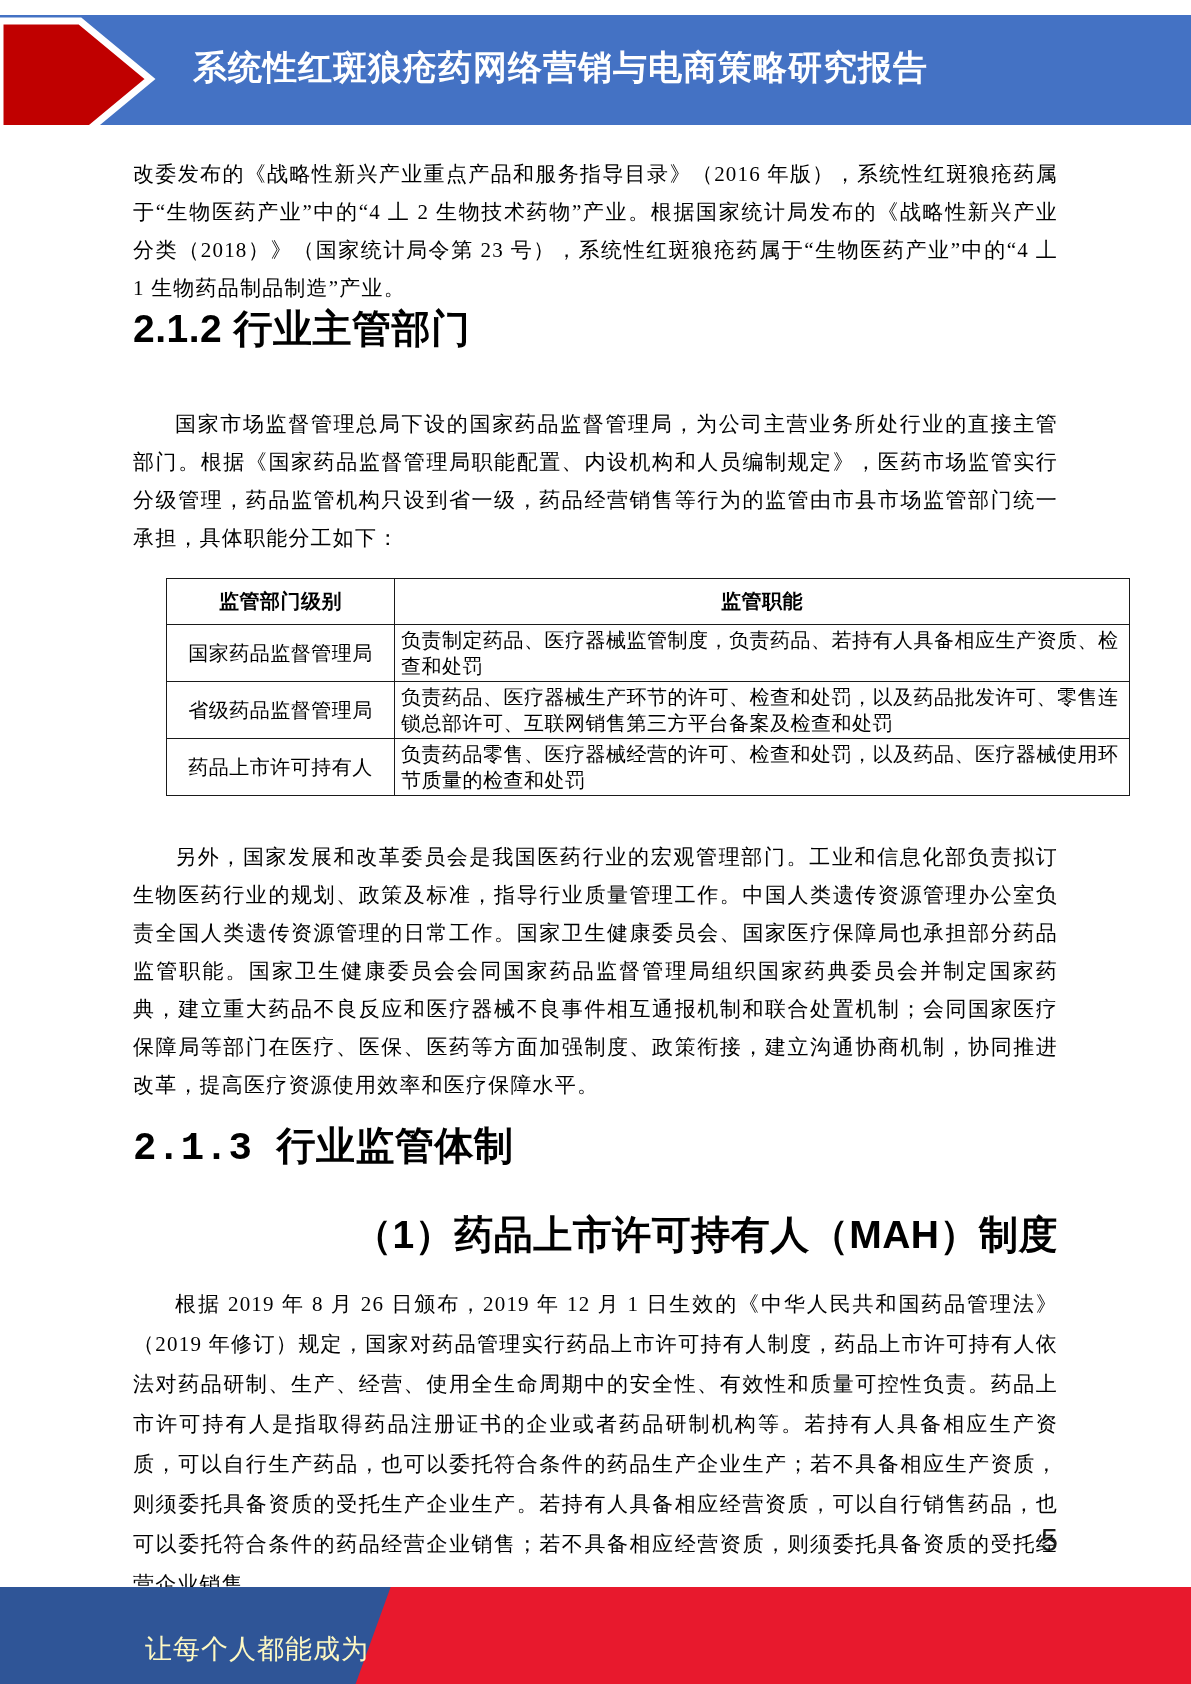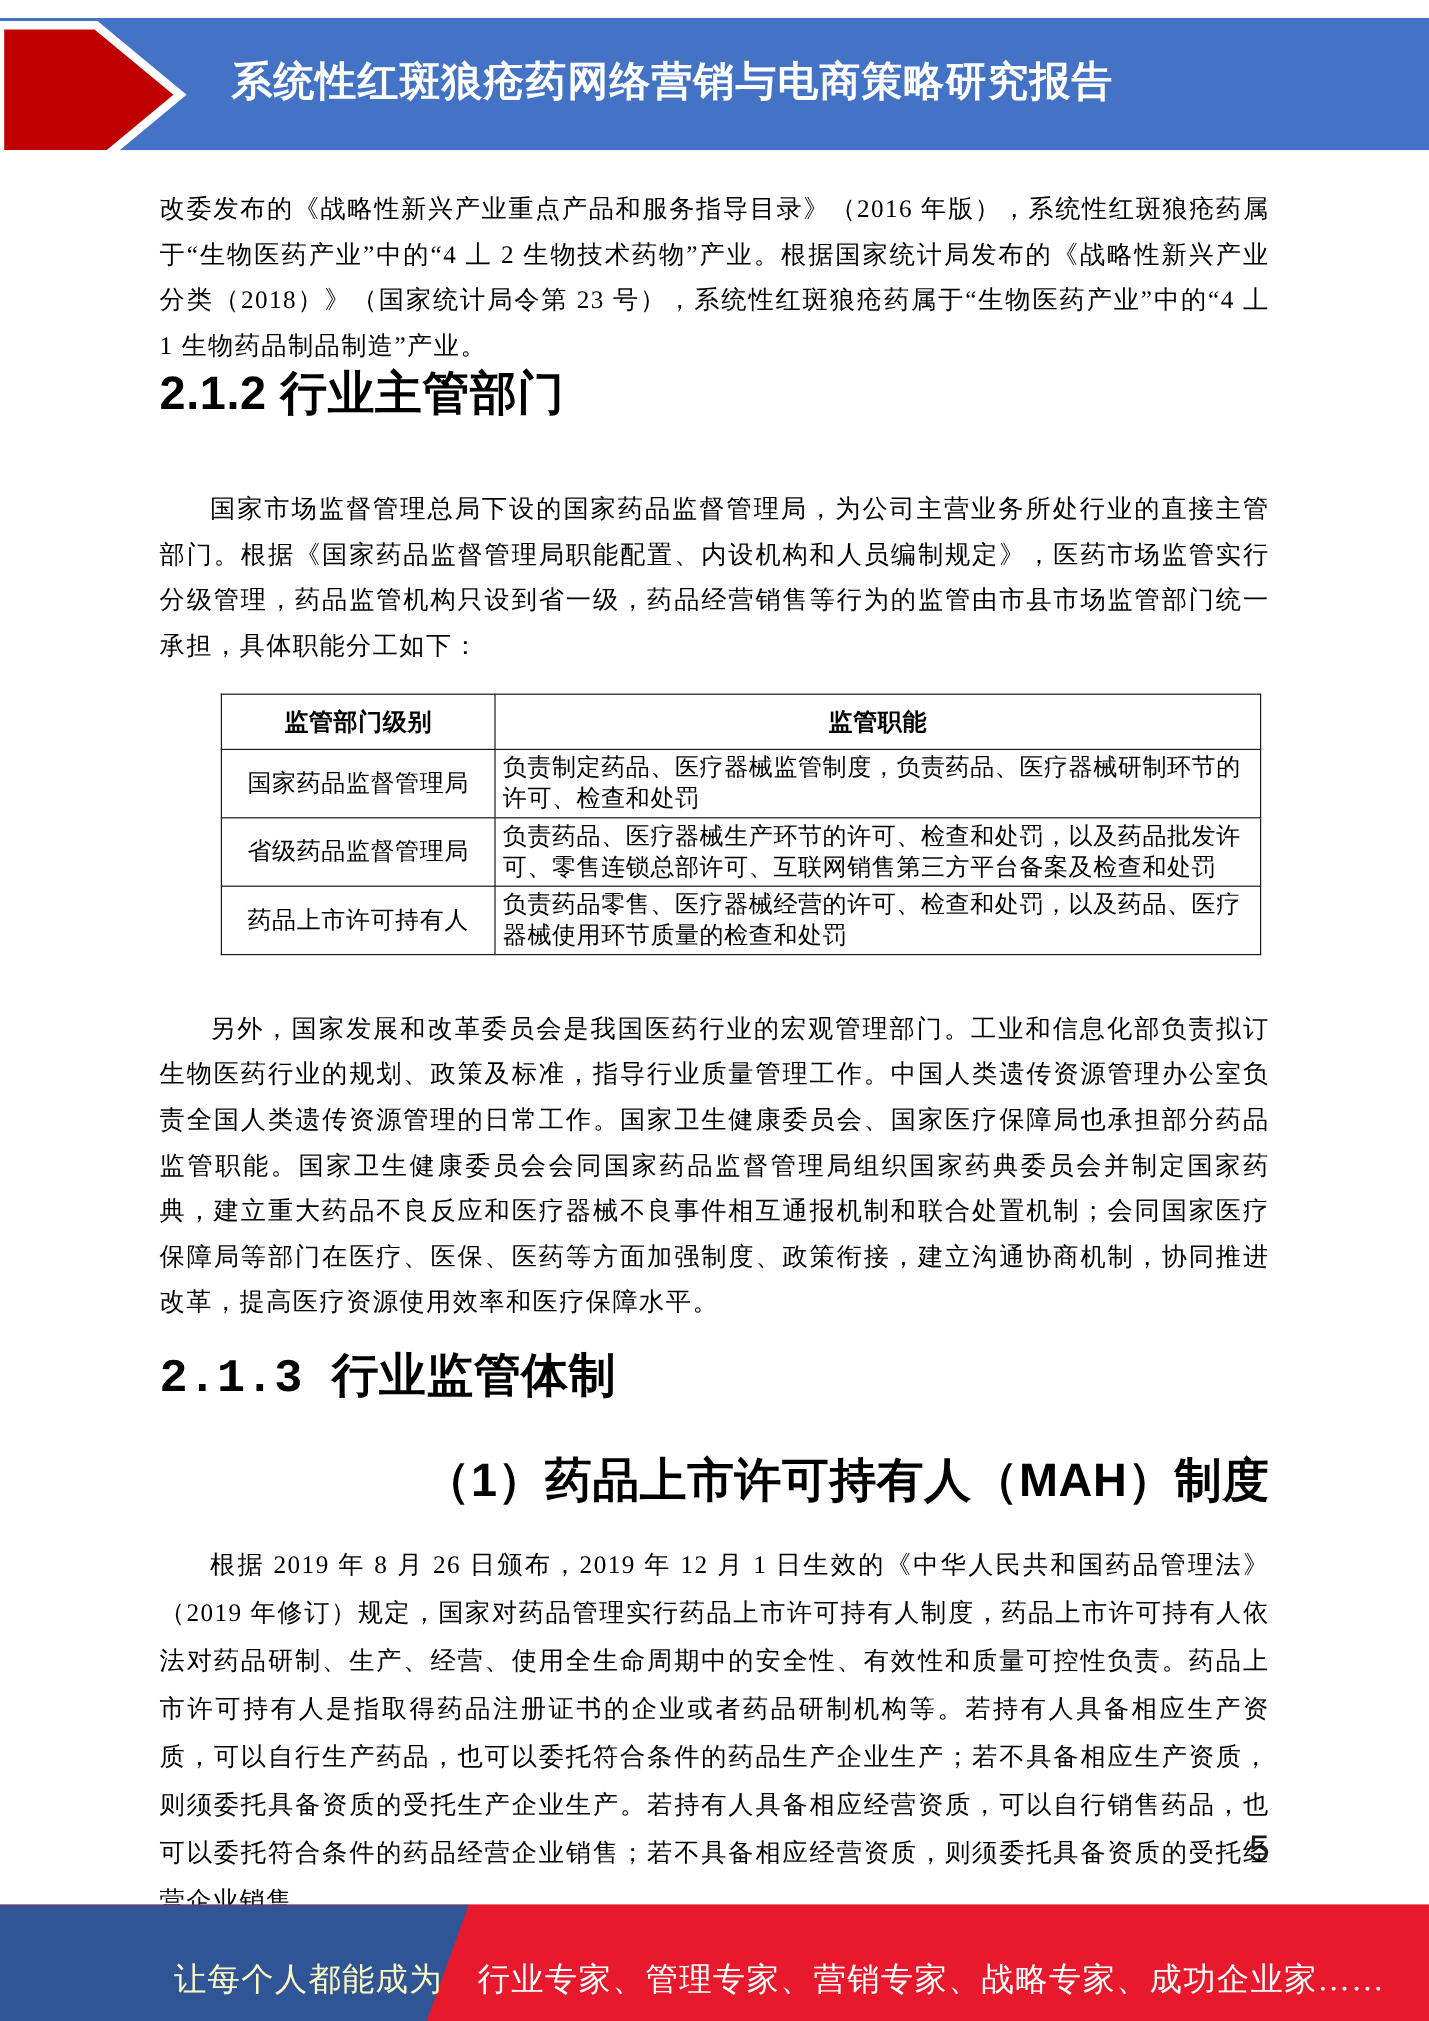--- a/index.html
+++ b/index.html
@@ -53,21 +53,21 @@
   .heading{
     font-family:"Liberation Sans","DejaVu Sans",sans-serif;
     font-weight:700;
     font-size:39px;
     line-height:36px;
     letter-spacing:0.5px;
     white-space:nowrap;
   }
 
   
-  .reg-table-wrap{position:absolute;left:184px;top:563px;width:867px;}
+  .reg-table-wrap{position:absolute;left:166px;top:563px;width:964px;}
   table.reg-table{
     width:100%;
     border-collapse:collapse;
     table-layout:fixed;
   }
   .reg-table th,.reg-table td{
     border:1.5px solid #1a1a1a;
     font-size:20px;
     letter-spacing:0.5px;
     vertical-align:middle;
@@ -135,21 +135,21 @@
     <table class="reg-table">
       <thead>
         <tr>
           <th class="col-level">监管部门级别</th>
           <th>监管职能</th>
         </tr>
       </thead>
       <tbody>
         <tr>
           <td class="col-level">国家药品监督管理局</td>
-          <td class="col-duty">负责制定药品、医疗器械监管制度，负责药品、医疗器械研制环节的许可、检查和处罚</td>
+          <td class="col-duty">负责制定药品、医疗器械监管制度，负责药品、若持有人具备相应生产资质、检查和处罚</td>
         </tr>
         <tr>
           <td class="col-level">省级药品监督管理局</td>
           <td class="col-duty">负责药品、医疗器械生产环节的许可、检查和处罚，以及药品批发许可、零售连锁总部许可、互联网销售第三方平台备案及检查和处罚</td>
         </tr>
         <tr>
           <td class="col-level">药品上市许可持有人</td>
           <td class="col-duty">负责药品零售、医疗器械经营的许可、检查和处罚，以及药品、医疗器械使用环节质量的检查和处罚</td>
         </tr>
       </tbody>
@@ -162,16 +162,15 @@
 
   <div class="block heading" style="top:1202px;text-align:right;">（1）药品上市许可持有人（MAH）制度</div>
 
   <div class="block para indent" style="top:1269px;line-height:40px;">根据 2019 年 8 月 26 日颁布，2019 年 12 月 1 日生效的《中华人民共和国药品管理法》（2019 年修订）规定，国家对药品管理实行药品上市许可持有人制度，药品上市许可持有人依法对药品研制、生产、经营、使用全生命周期中的安全性、有效性和质量可控性负责。药品上市许可持有人是指取得药品注册证书的企业或者药品研制机构等。若持有人具备相应生产资质，可以自行生产药品，也可以委托符合条件的药品生产企业生产；若不具备相应生产资质，则须委托具备资质的受托生产企业生产。若持有人具备相应经营资质，可以自行销售药品，也可以委托符合条件的药品经营企业销售；若不具备相应经营资质，则须委托具备资质的受托经营企业销售。</div>
 
   <div class="page-number">5</div>
 
   <div class="footer">
     <div class="footer-blue"></div>
     <div class="footer-left-text">让每个人都能成为</div>
-    <div class="footer-right-text">行业专家、管理专家、营销专家、战略专家、成功企业家……</div>
   </div>
 
 </div>
 
 </body></html>

